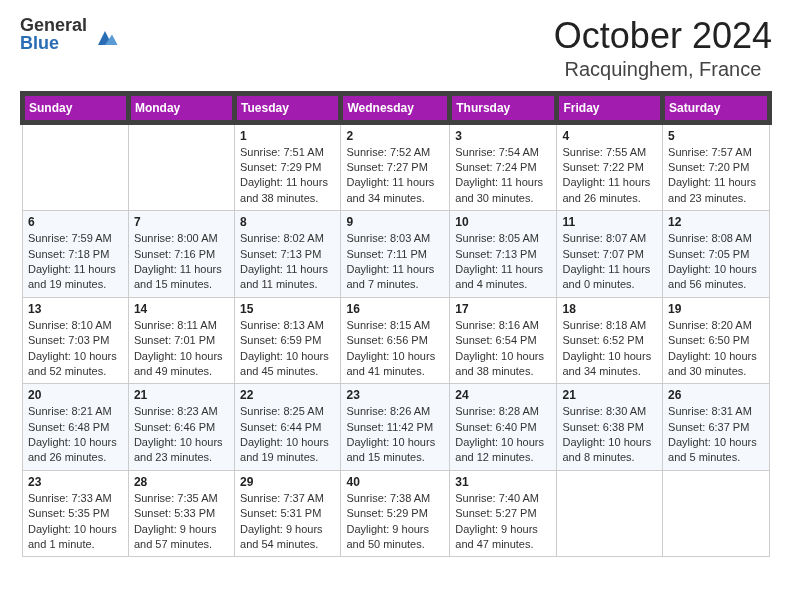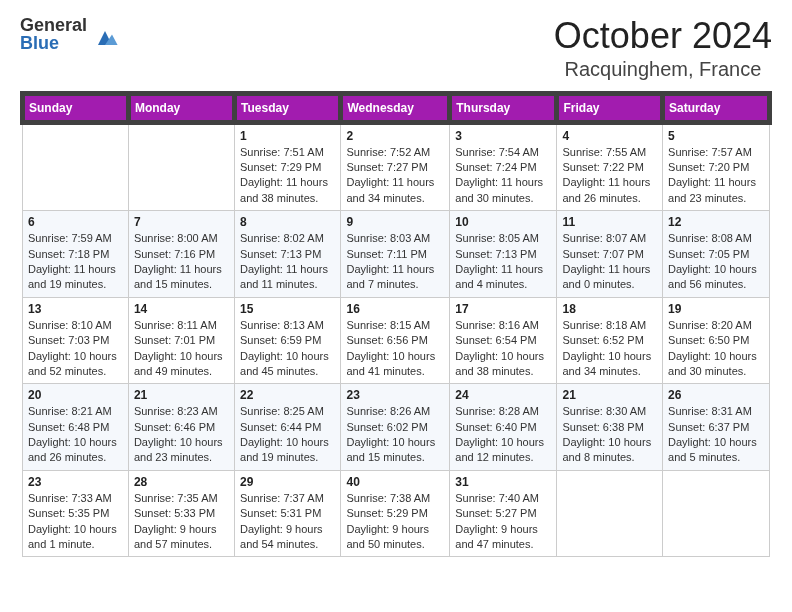--- a/index.html
+++ b/index.html
@@ -276,21 +276,21 @@
           </td>
           <td>
             <span class="day-num">22</span>
             <div class="day-info">Sunrise: 8:25 AM
 Sunset: 6:44 PM
 Daylight: 10 hours and 19 minutes.</div>
           </td>
           <td>
             <span class="day-num">23</span>
             <div class="day-info">Sunrise: 8:26 AM
-Sunset: 6:02 PM
+Sunset: 11:42 PM
 Daylight: 10 hours and 15 minutes.</div>
           </td>
           <td>
             <span class="day-num">24</span>
             <div class="day-info">Sunrise: 8:28 AM
 Sunset: 6:40 PM
 Daylight: 10 hours and 12 minutes.</div>
           </td>
           <td>
             <span class="day-num">21</span>

